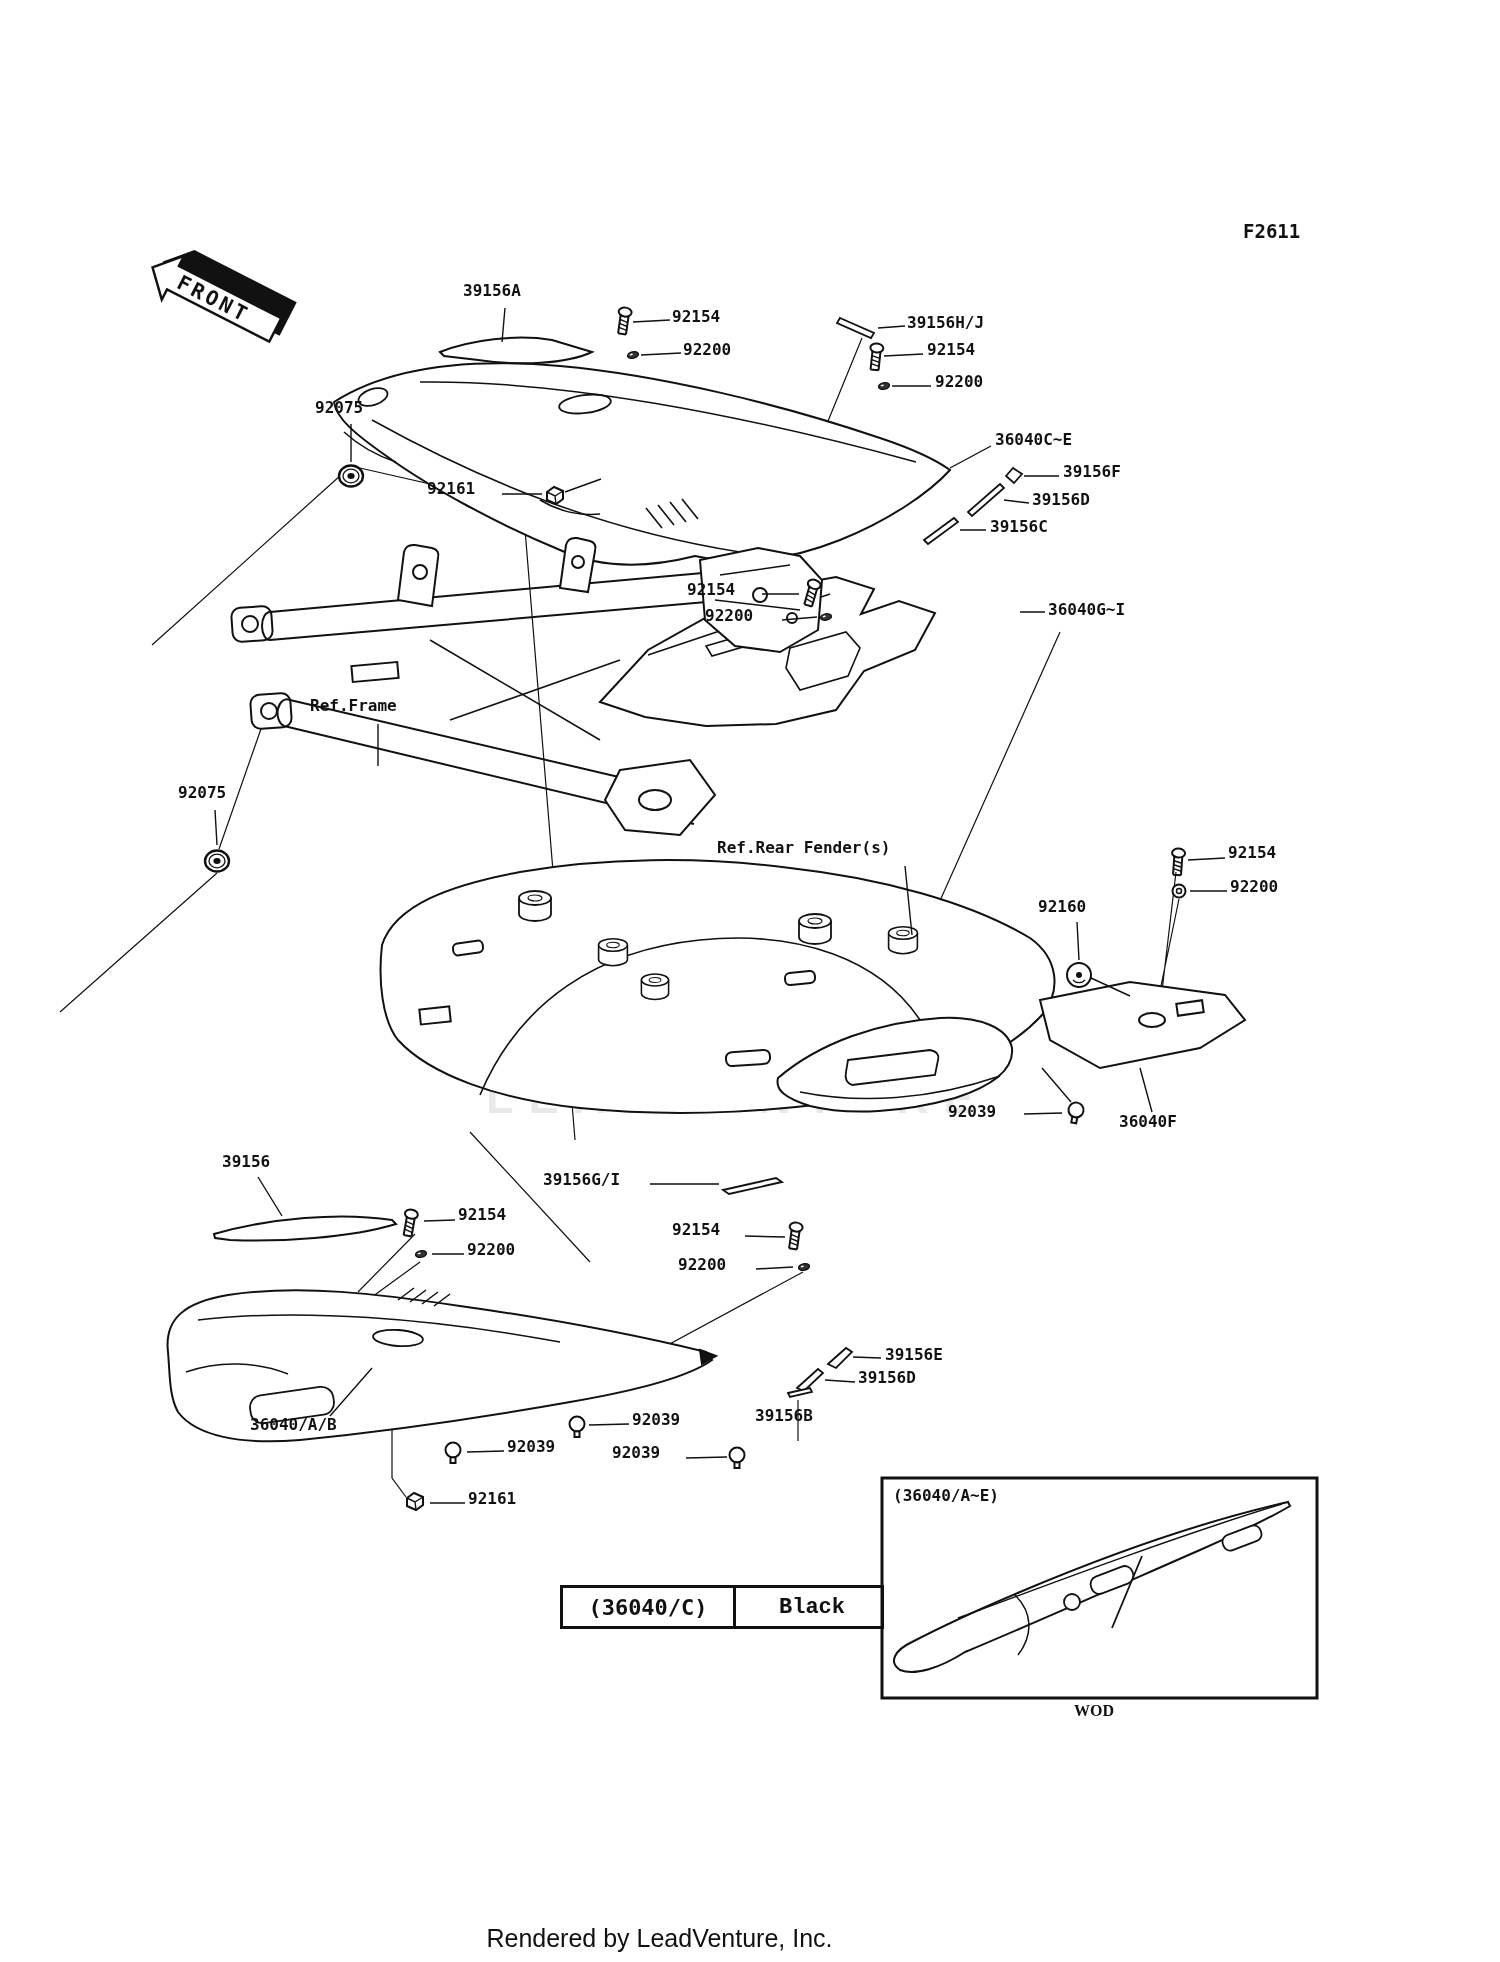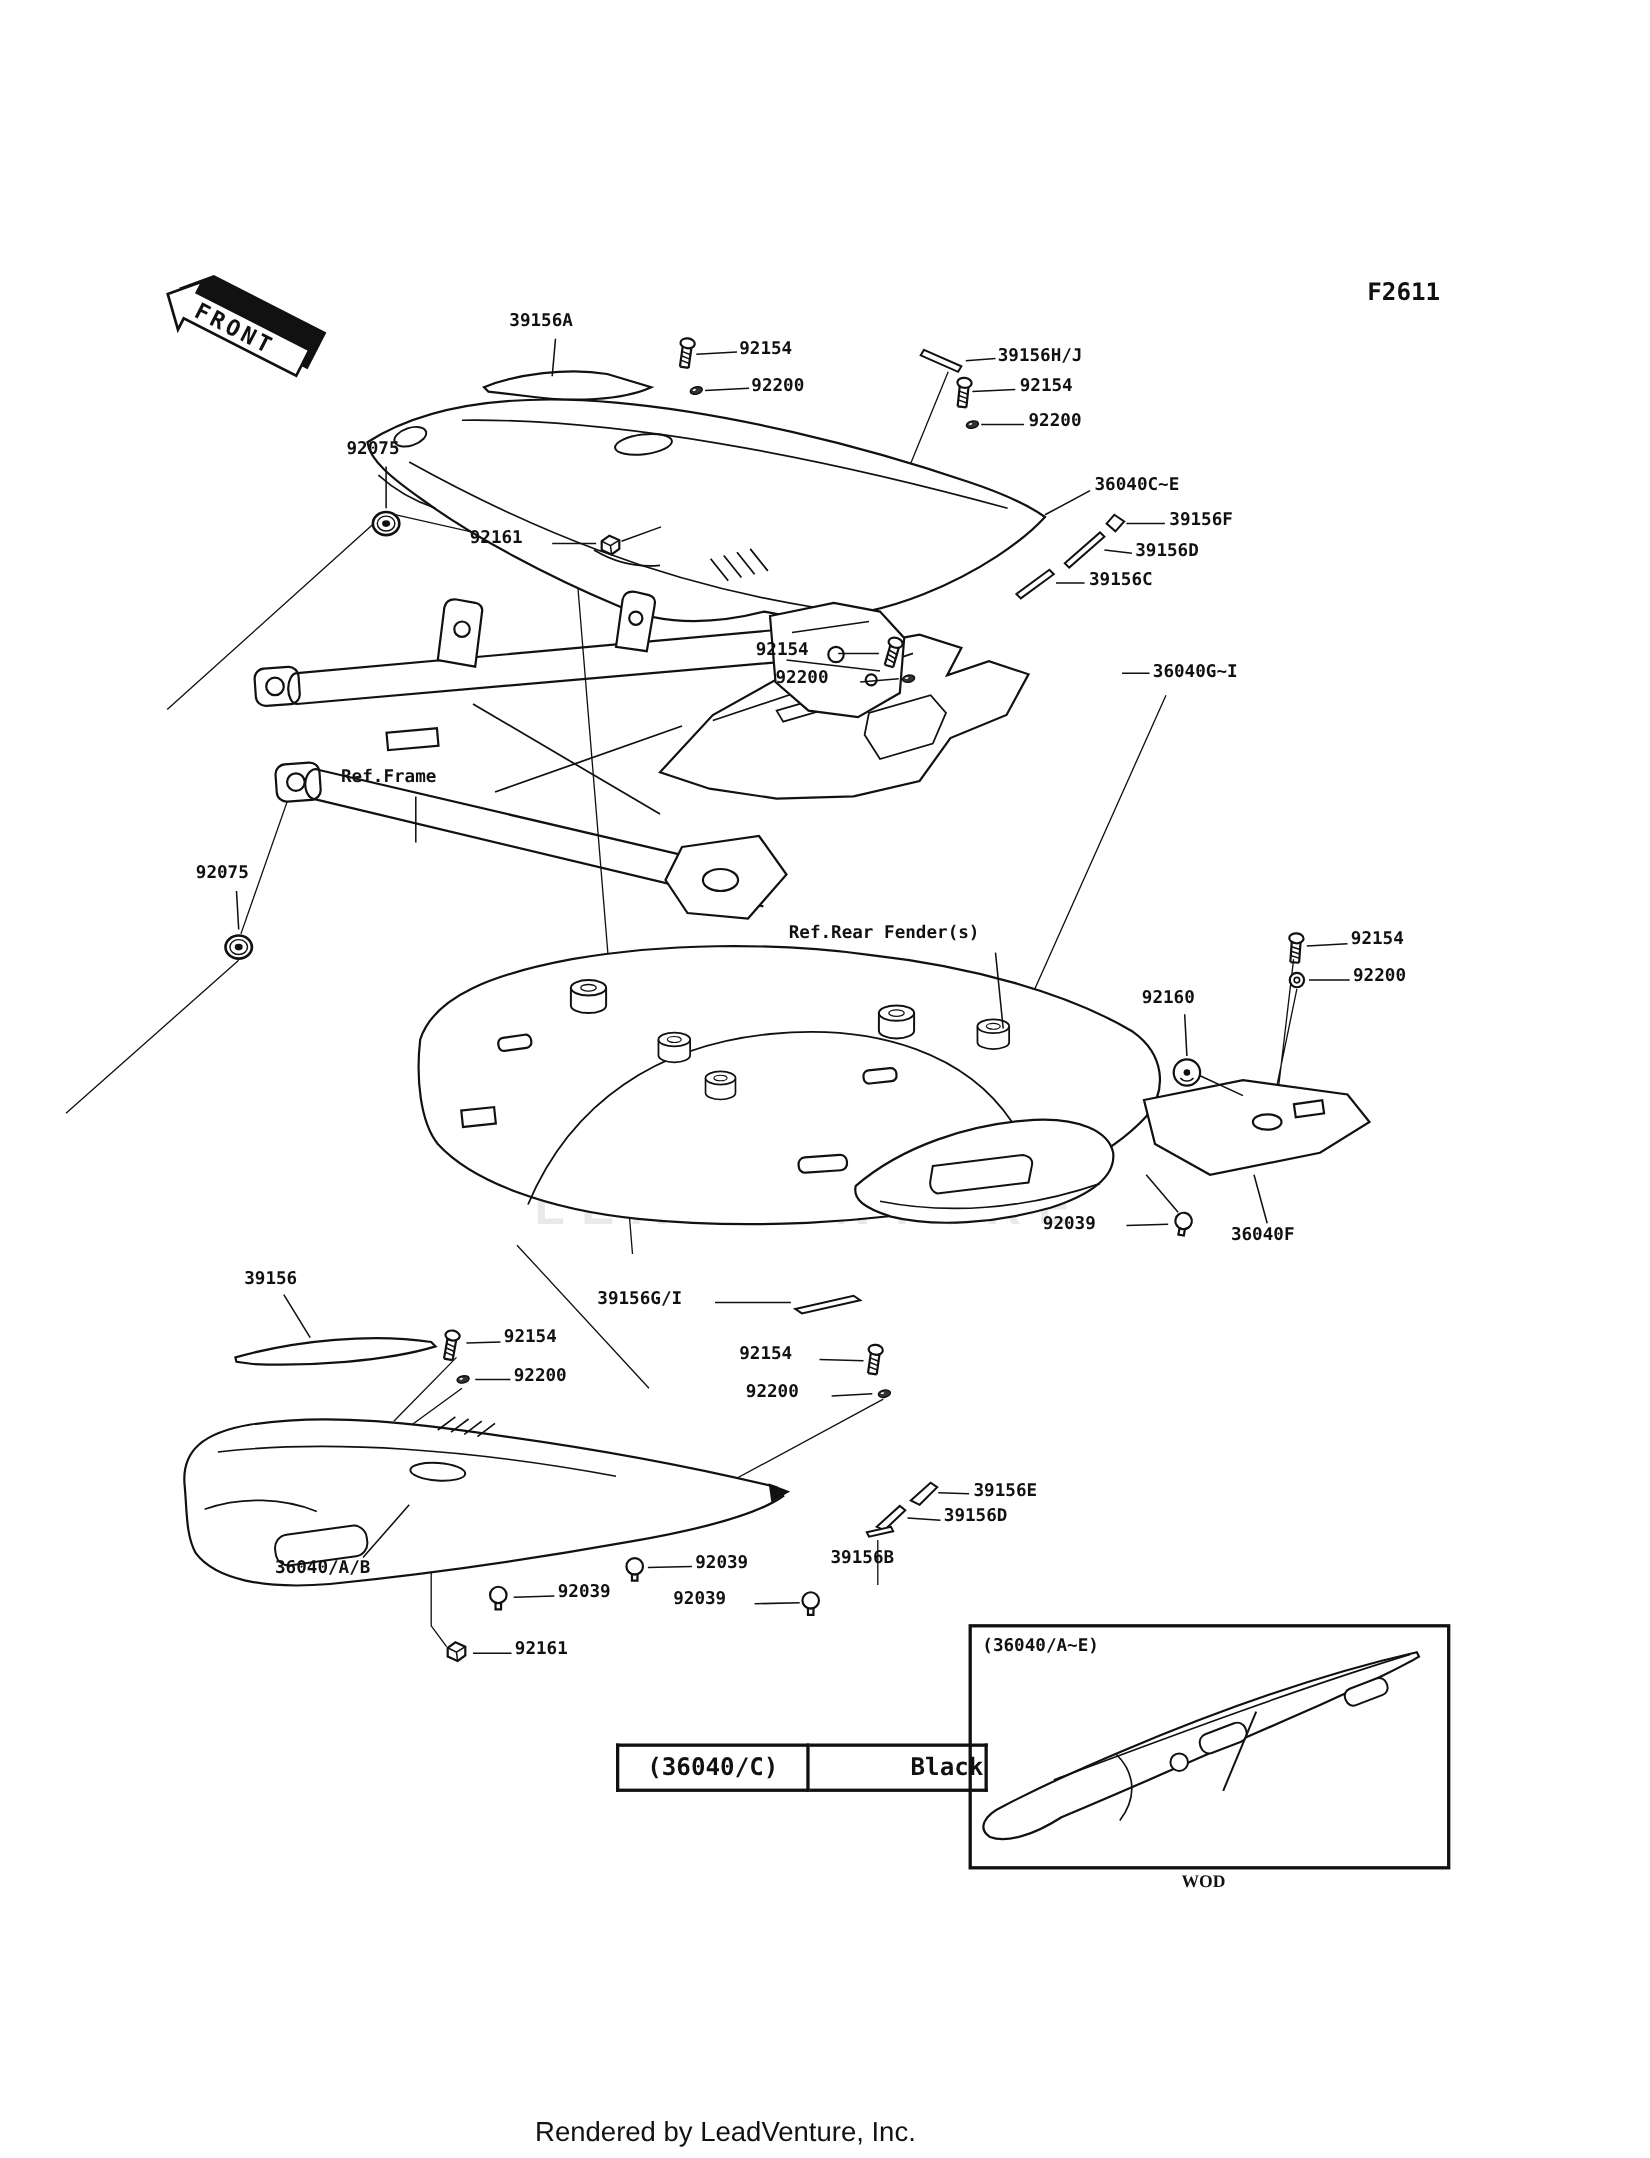--- a/index.html
+++ b/index.html
@@ -1,28 +1,28 @@
 <!DOCTYPE html>
 <html><head>
 <meta charset="utf-8">
 <style>
   html,body{margin:0;padding:0;background:#fff;}
   .page{position:relative;width:1500px;height:1962px;background:#ffffff;overflow:hidden;
         font-family:"DejaVu Sans Mono","Liberation Mono",monospace;}
   .co{position:absolute;font-weight:bold;font-size:16px;line-height:1;color:#111;
       white-space:nowrap;letter-spacing:0;}
-  .fig-code{font-size:22px;margin-top:34px;}
+  .fig-code{font-size:19px;}
   .wm{position:absolute;left:486px;top:1072px;font-family:"Liberation Sans",sans-serif;
       font-weight:bold;font-size:45px;letter-spacing:15px;color:#e9e9e9;white-space:nowrap;}
   svg.art{position:absolute;left:0;top:0;}
   .color-table{position:absolute;left:560px;top:1585px;border-collapse:collapse;}
   .color-table td{border:3px solid #111;height:36px;font-weight:bold;font-size:22px;color:#111;
       font-family:"DejaVu Sans Mono","Liberation Mono",monospace;}
   .color-table td.c1{width:168px;text-align:center;}
-  .color-table td.c2{width:136px;text-align:right;padding-left:22px;}
+  .color-table td.c2{width:136px;text-align:center;padding-left:8px;font-family:Liberation Mono, monospace;}
   .inset-title{position:absolute;left:893px;top:1488px;text-align:center;}
   .inset-caption{position:absolute;left:1074px;top:1703px;font-family:Liberation Serif, serif;}
   .footer{position:absolute;left:0;top:1924px;width:1319px;text-align:center;
       font-family:"Liberation Sans",sans-serif;font-size:25px;color:#111;}
 </style>
 </head>
 <body>
 
 <div class="page">
 

